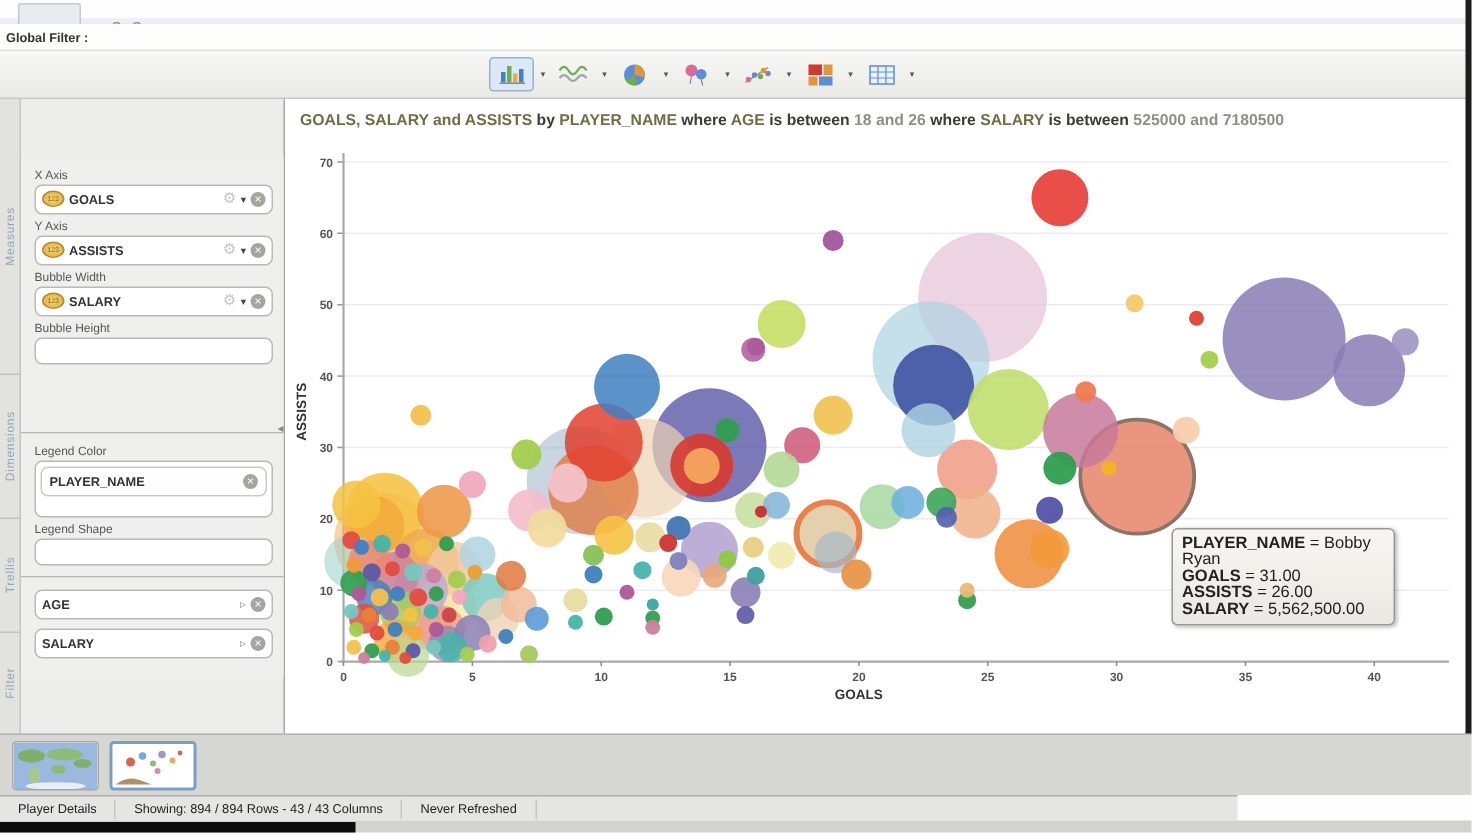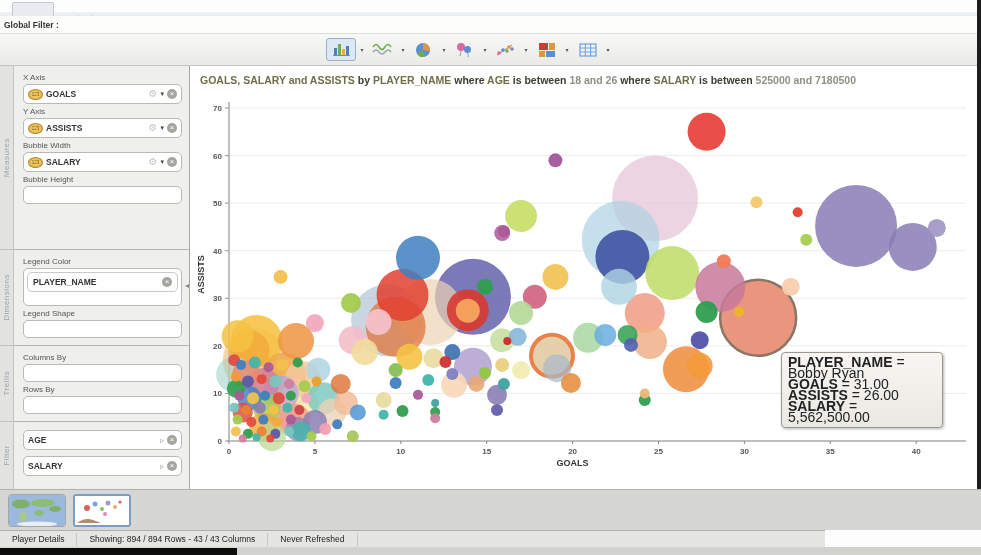--- a/index.html
+++ b/index.html
@@ -35,21 +35,21 @@
   
   #main { position:absolute; left:0; top:66px; width:981px; height:423px; display:flex; }
   #sidebar { position:relative; width:190px; height:423px; background:#ededeb;
     border-right:1px solid #a8a8a4; display:flex; }
   #tabstrip { width:14px; background:#e2e2df; border-right:1px solid #c3c3bf;
     display:flex; flex-direction:column; }
   .vtab { display:flex; align-items:center; justify-content:center;
     border-bottom:1px solid #c3c3bf; }
   .vtab span { writing-mode:vertical-rl; transform:rotate(180deg); font-size:8px;
     color:#94a6b4; letter-spacing:.5px; }
-  #sections { flex:1; display:flex; flex-direction:column; }
+  #sections { flex:1; display:flex; flex-direction:column;justify-content:center; }
   .section { border-bottom:1px solid #b4b4b0; padding:4px 7px 4px 9px; background:#efefed; }
   .fld-label { font-size:8px; color:#555; margin:3px 0 2px; }
   .fld-box { background:#fff; border:1px solid #b9b9b5; border-radius:5px; height:20px;
     display:flex; align-items:center; padding:0 4px; gap:3px; }
   .fld-box.empty { height:18px; }
   .fld-box.tall { height:38px; align-items:flex-start; padding:3px 3px; }
   .pill-label { font-size:8.5px; font-weight:bold; color:#333; }
   .coin { width:15px; height:11px; border-radius:50%; background:radial-gradient(#f6d878,#dca83c);
     border:1px solid #b8862c; color:#7a5a10; font-size:4.5px; display:flex; align-items:center;
     justify-content:center; flex:none; }
@@ -63,23 +63,23 @@
     display:flex; align-items:center; padding:0 5px; gap:3px; background:#fefefe; }
   
   #chart-panel { position:relative; flex:1; background:#fff; height:423px; }
   #chart-title { position:absolute; left:10px; top:8px; right:2px; font-size:10.5px;
     font-weight:bold; line-height:12px; }
   .t-name { color:#6f6e49; }
   .t-kw { color:#3c3c30; }
   .t-num { color:#8f8f83; }
   #plot { position:absolute; left:0; top:0; }
   #collapse-handle { position:absolute; left:-5px; top:215px; font-size:8px; color:#888; }
-  #tooltip { position:absolute; left:591px; top:286px; width:162px;
+  #tooltip { position:absolute; left:591px; top:286px; width:149px;
     background:linear-gradient(#f7f6f2,#e9e8e2); border:1px solid #98988e; border-radius:4px;
-    box-shadow:1px 1px 3px rgba(0,0,0,.3); padding:4px 6px; font-size:14px; line-height:11px;
+    box-shadow:1px 1px 3px rgba(0,0,0,.3); padding:4px 6px; font-size:11px; line-height:11px;
     color:#222; }
   .tt-key { font-weight:bold; }
   
   #thumbbar { position:absolute; left:0; top:489px; width:981px; height:41px;
     background:#d6d6d3; border-top:1px solid #b2b2ae; display:flex; align-items:center;
     gap:7px; padding-left:8px; }
   .thumb { width:58px; height:33px; border:1px solid #a6a6a2; border-radius:3px;
     background:#fff; overflow:hidden; }
   .thumb.selected { border:2px solid #7a9cc8; }
   #statusbar { position:absolute; left:0; top:530px; width:825px; height:17px;
@@ -226,26 +226,20 @@
       <div class="section" style="height:96px">
         <div class="fld-label">Legend Color</div>
         <div class="fld-box tall">
           <span class="inner-pill">
             <span class="pill-label">PLAYER_NAME</span>
             <span class="spacer"></span>
             <span class="xcirc">×</span>
           </span>
         </div>
         <div class="fld-label">Legend Shape</div>
-        <div class="fld-box empty"></div>
-      </div>
-      <div class="section" style="height:76px">
-        <div class="fld-label">Columns By</div>
-        <div class="fld-box empty"></div>
-        <div class="fld-label">Rows By</div>
         <div class="fld-box empty"></div>
       </div>
       <div class="section" style="height:66px;border-bottom:none;padding-top:8px">
         <div class="fld-box" style="margin-bottom:6px">
           <span class="pill-label">AGE</span>
           <span class="spacer"></span>
           <span class="funnel">▹</span>
           <span class="xcirc">×</span>
         </div>
         <div class="fld-box">

